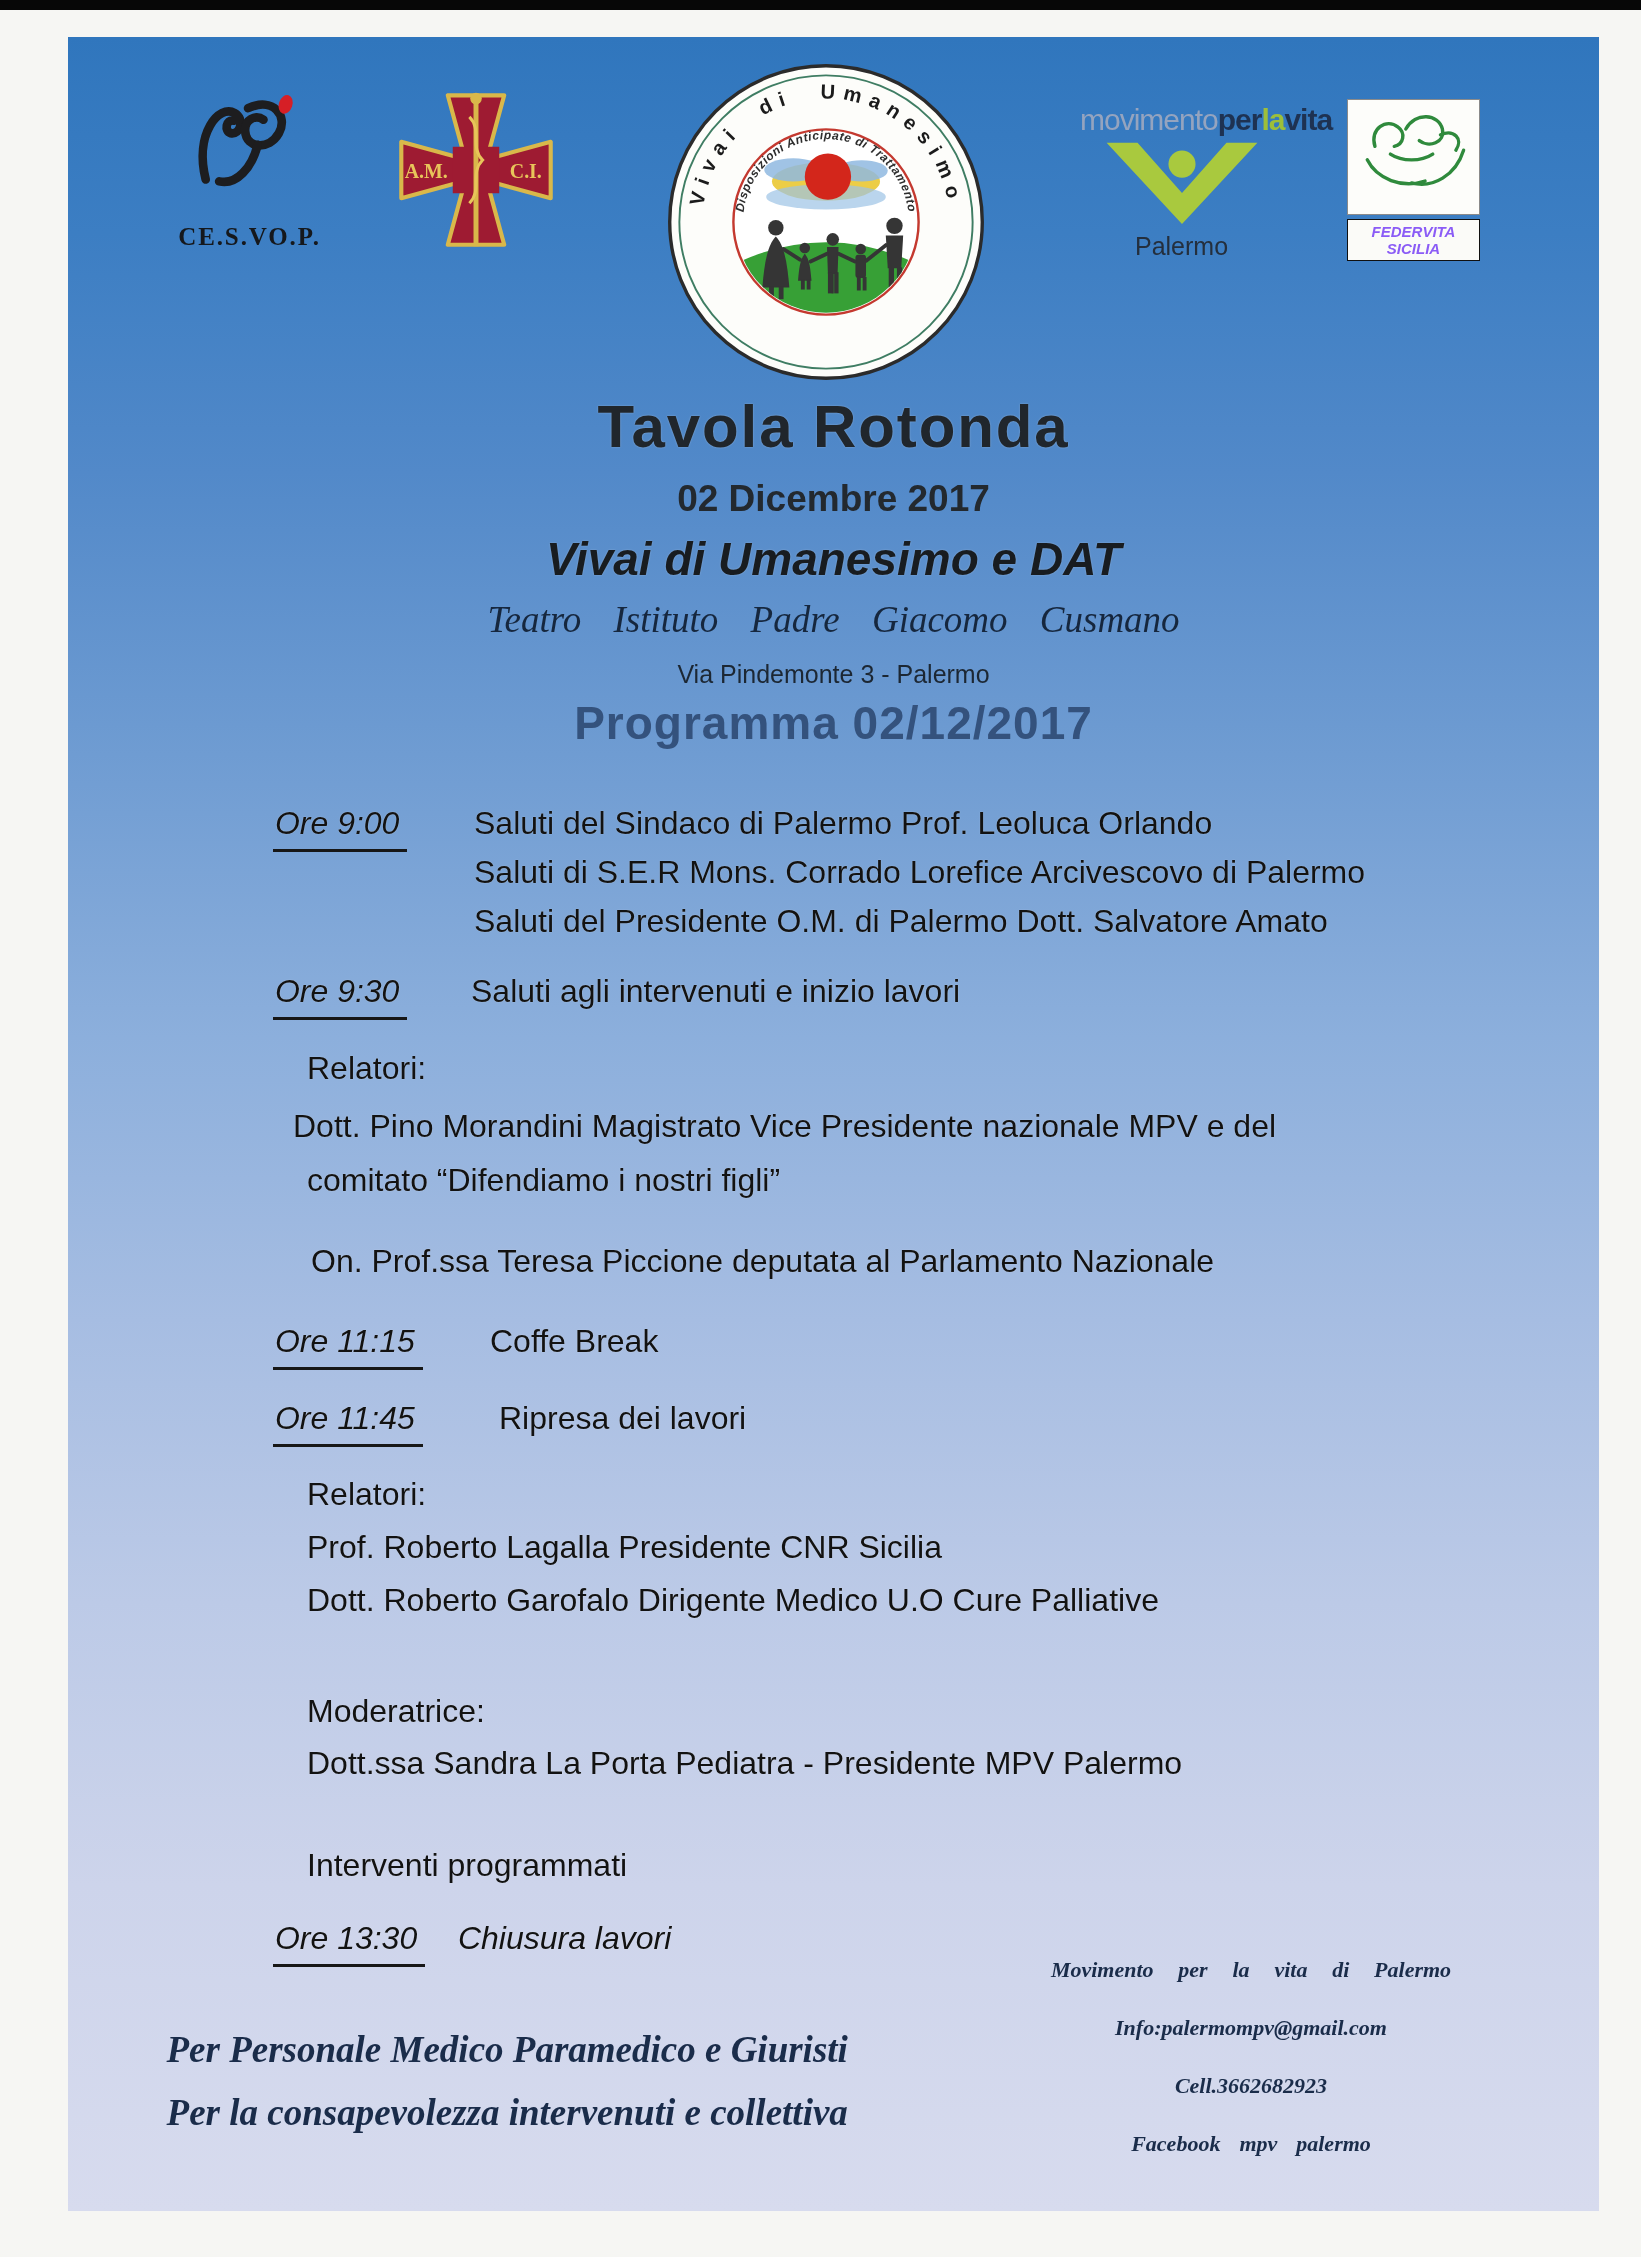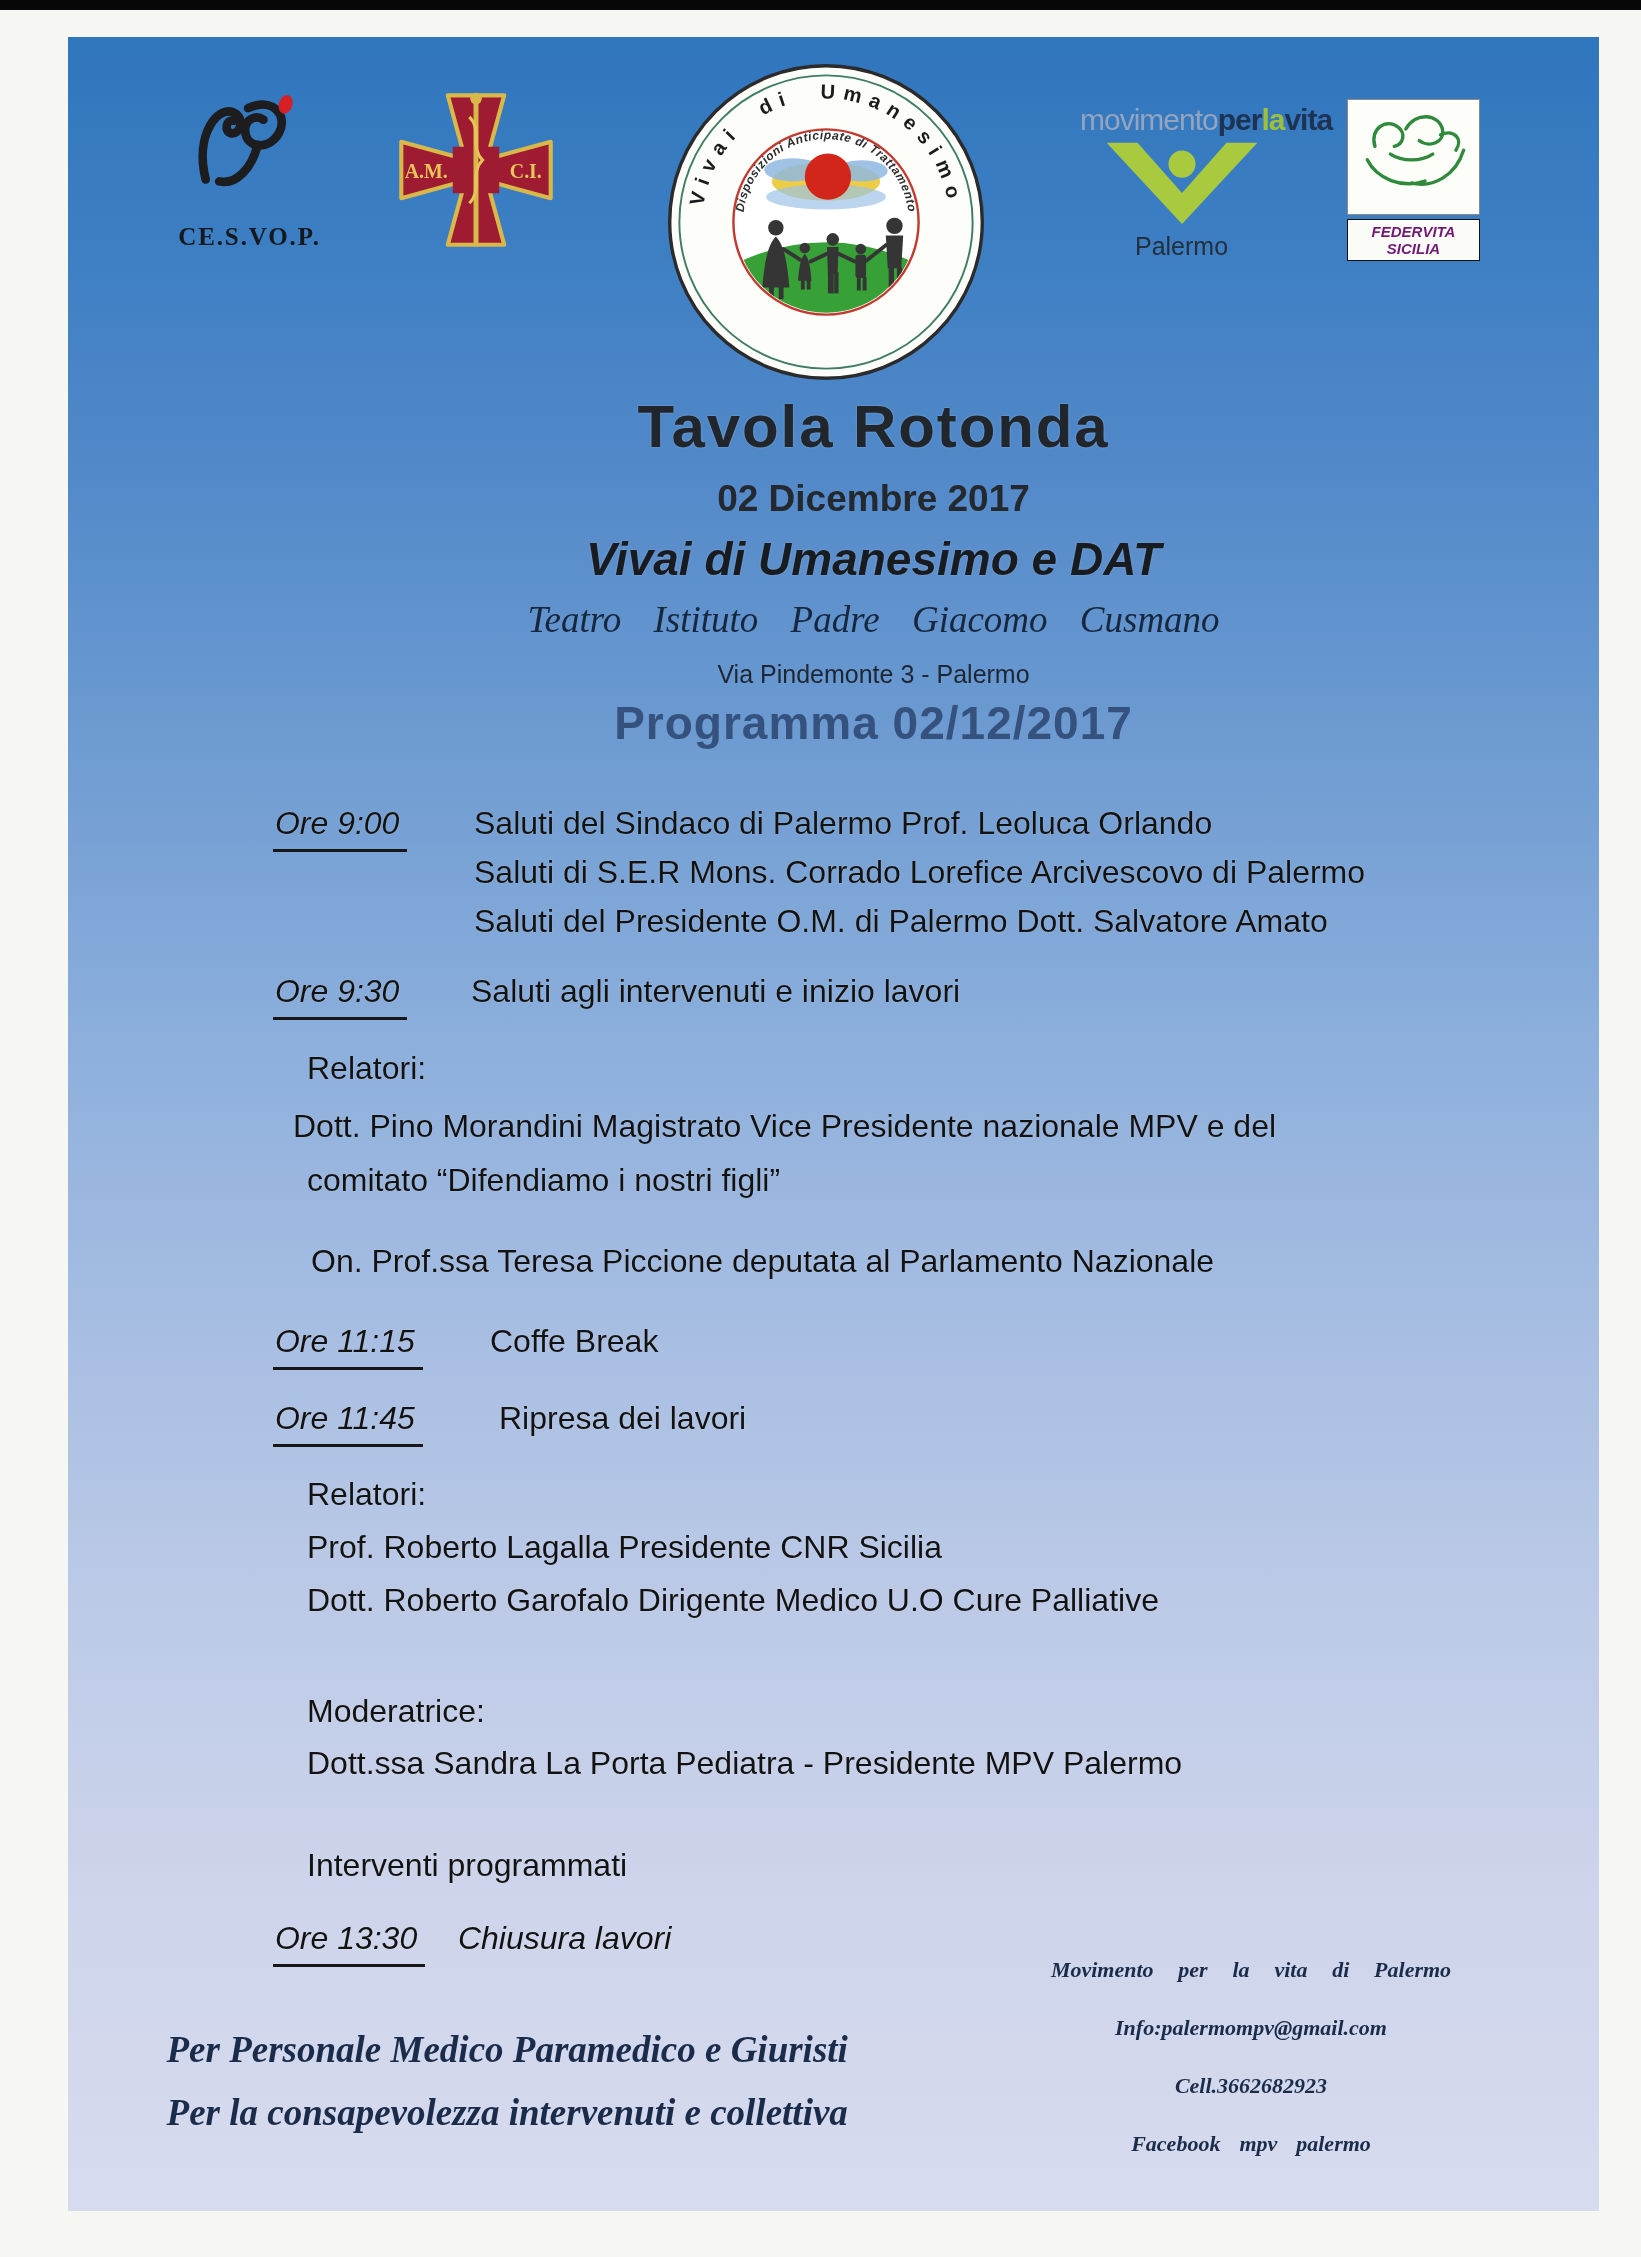--- a/index.html
+++ b/index.html
@@ -9,34 +9,34 @@
     font-family:"Liberation Sans","DejaVu Sans",sans-serif;
   }
   .abs{position:absolute;}
   .scan-strip{position:absolute;top:0;left:0;width:1641px;height:9.7px;background:#070707;}
   .page{
     position:absolute;left:68px;top:37px;width:1531px;height:2174px;
     background:linear-gradient(180deg,
       #3076bd 0%, #3c7ec3 9%, #5289c9 20%, #6f9cd2 33%,
       #8cafdc 46%, #a6bde2 59%, #bccae7 72%, #cdd4eb 85%, #d7dbee 100%);
   }
-  .center{left:0;width:100%;text-align:center;padding-left:40px;}
+  .center{left:0;width:100%;text-align:center;}
 
   
   .logo-block{position:absolute;text-align:center;}
   .cesvop-label{font:bold 25px "Liberation Serif","DejaVu Serif",serif;letter-spacing:1.9px;color:#15181c;margin-top:1.9px;}
   .mpv-word{font:bold 30px "Liberation Sans",sans-serif;letter-spacing:-1px;white-space:nowrap;}
   .mpv-movimento{font-weight:normal;color:#95a4bf;}
   .mpv-per{color:#1e3252;}
   .mpv-la{color:#9dbf3a;}
   .mpv-vita{color:#1e3252;}
   .mpv-city{font:25px "Liberation Sans",sans-serif;color:#242f3d;margin-top:1.9px;}
   .fed-art{width:133px;height:116px;background:#fdfdfa;border:1px solid #8a8a8a;box-sizing:border-box;}
   .fed-label{width:133px;box-sizing:border-box;border:1.9px solid #101010;background:#fbfbf8;
-    font:bold italic 15px "Liberation Sans",sans-serif;font-style:italic;color:#701a75;
+    font:bold italic 15px "Liberation Sans",sans-serif;font-style:italic;color:#8b5cf6;
     padding:2.9px 1px;margin-top:3.9px;letter-spacing:0px;}
 
   
   .title{font:bold 60px "Liberation Sans",sans-serif;letter-spacing:1.9px;color:#20262c;
     text-shadow:0 0 1.9px rgba(255,255,255,.35);}
   .event-date{font:bold 37px "Liberation Sans",sans-serif;color:#23292f;}
   .event-subtitle{font:bold italic 46px "Liberation Sans",sans-serif;font-style:italic;color:#181c20;
     text-shadow:0 0 1.9px rgba(255,255,255,.3);}
   .venue{font:italic 37px "Liberation Serif","DejaVu Serif",serif;color:#16273e;word-spacing:23px;}
   .address{font:25px "Liberation Sans",sans-serif;color:#1c2733;}

